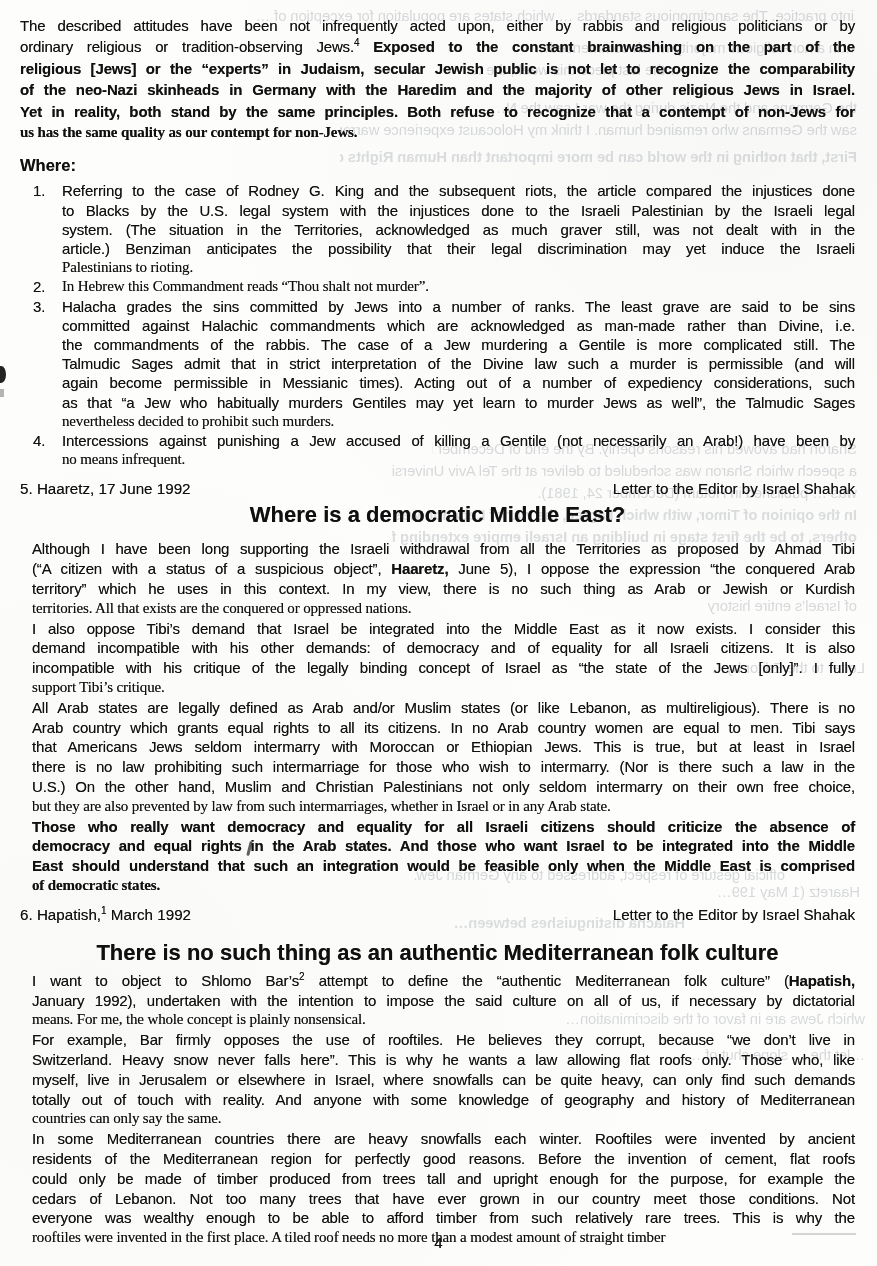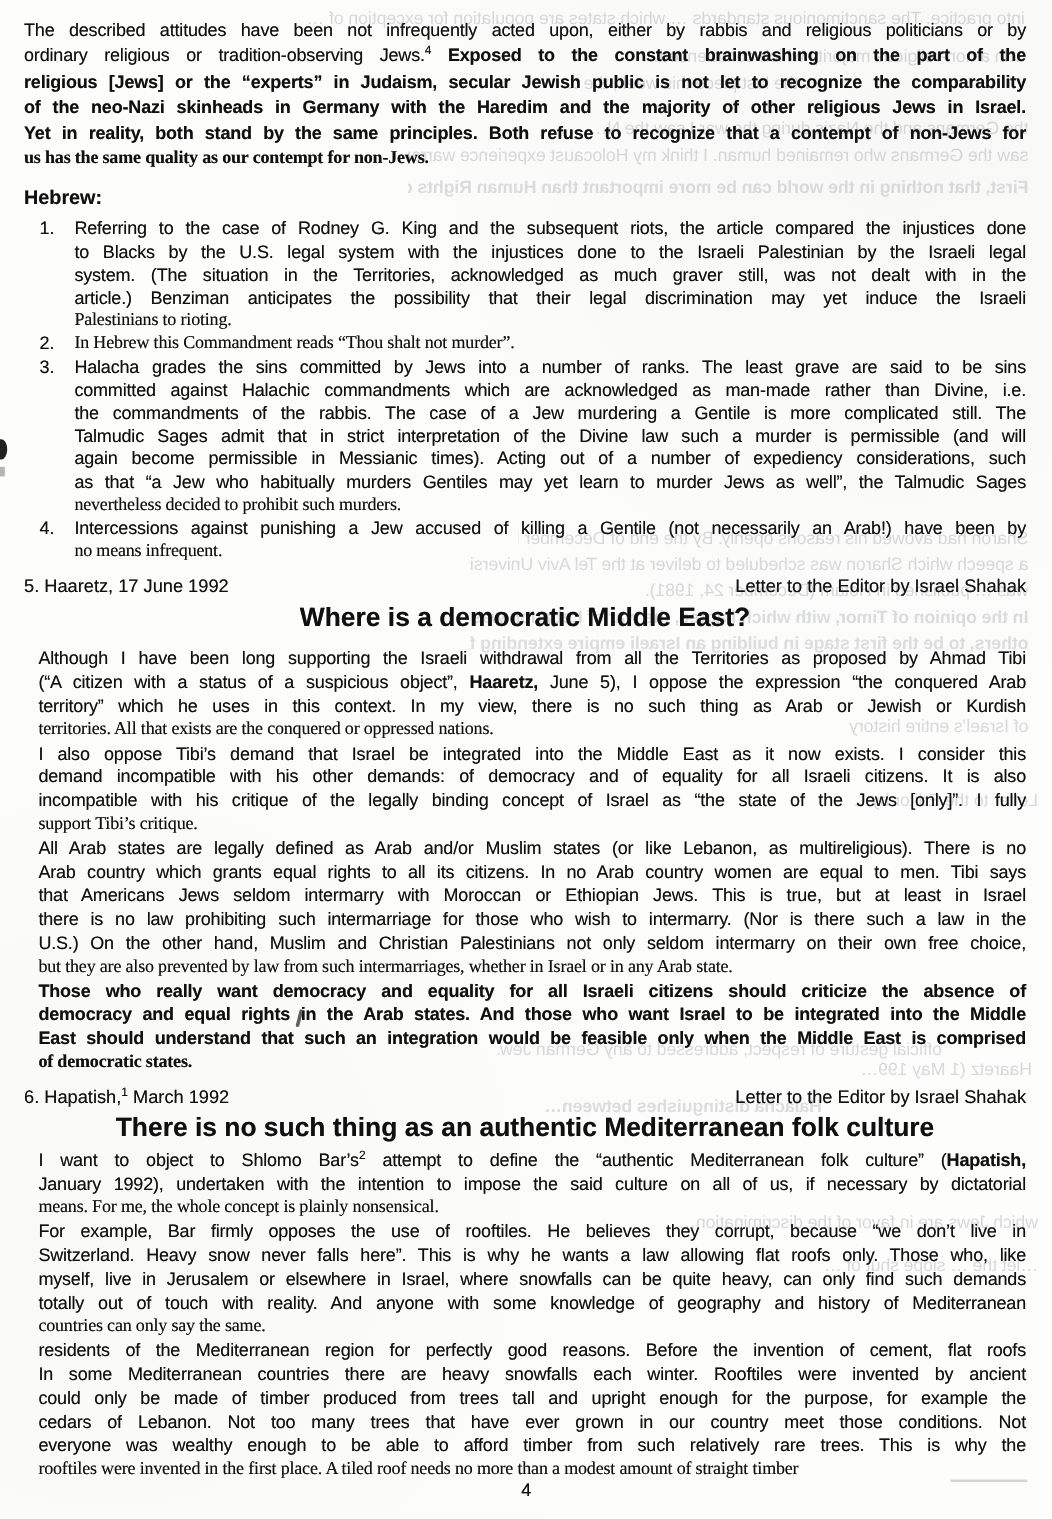--- a/index.html
+++ b/index.html
@@ -32,21 +32,21 @@
             text-shadow:0 0 .4px rgba(0,0,0,.55);}
   .note-lines{flex:1;}
   .note-lines .ln{line-height:19.2px;}
   .src-row{display:flex;justify-content:space-between;font-size:15.2px;line-height:21px;
            text-shadow:0 0 .4px rgba(0,0,0,.55);}
   .src-row.first{margin-top:9px;}
   .src-row.second{margin-top:8px;text-align:center;}
   .sec-heading{text-align:center;font-weight:bold;font-size:22px;line-height:24px;
                text-shadow:0 0 .4px rgba(0,0,0,.6);}
   .sec-heading.h1{margin-top:4px;}
-  .sec-heading.h2{margin-top:3px;}
+  .sec-heading.h2{margin-top:16px;}
   .sec-body{margin-top:12px;}
   .sec-body.s2{margin-top:6px;}
   .sec-body .ln{line-height:19.8px;margin-left:12px;}
   .footer{position:absolute;left:0;right:0;top:1234px;text-align:center;font-size:15px;
           z-index:2;text-shadow:0 0 .5px rgba(0,0,0,.7);}
   
   .artifact{position:absolute;z-index:3;}
   .edge-mark1{left:-2px;top:366px;width:8px;height:17px;background:#232323;
               border-radius:0 60% 60% 0/0 50% 50% 0;}
   .edge-mark2{left:0;top:389px;width:4px;height:8px;background:#7a7a7a;opacity:.55;}
@@ -81,21 +81,21 @@
 
   <div class="content">
     <div class="para" id="intro">
         <div class="ln">The described attitudes have been not infrequently acted upon, either by rabbis and religious politicians or by</div>
         <div class="ln">ordinary religious or tradition-observing Jews.<sup>4</sup> <b>Exposed to the constant brainwashing on the part of the</b></div>
         <div class="ln"><b>religious [Jews] or the “experts” in Judaism, secular Jewish public is not let to recognize the comparability</b></div>
         <div class="ln"><b>of the neo-Nazi skinheads in Germany with the Haredim and the majority of other religious Jews in Israel.</b></div>
         <div class="ln"><b>Yet in reality, both stand by the same principles. Both refuse to recognize that a contempt of non-Jews for</b></div>
         <div class="ln"><b>us has the same quality as our contempt for non-Jews.</b></div>
       </div>
-    <div class="notes-heading">Hebrew:</div>
+    <div class="notes-heading">Where:</div>
     <div id="notes-list">
         <div class="note-item">
           <div class="note-num">1.</div>
           <div class="note-lines para">
             <div class="ln">Referring to the case of Rodney G. King and the subsequent riots, the article compared the injustices done</div>
             <div class="ln">to Blacks by the U.S. legal system with the injustices done to the Israeli Palestinian by the Israeli legal</div>
             <div class="ln">system. (The situation in the Territories, acknowledged as much graver still, was not dealt with in the</div>
             <div class="ln">article.) Benziman anticipates the possibility that their legal discrimination may yet induce the Israeli</div>
             <div class="ln">Palestinians to rioting.</div>
           </div>
@@ -172,22 +172,22 @@
             <div class="ln">means. For me, the whole concept is plainly nonsensical.</div>
           </div>
           <div class="para">
             <div class="ln">For example, Bar firmly opposes the use of rooftiles. He believes they corrupt, because “we don’t live in</div>
             <div class="ln">Switzerland. Heavy snow never falls here”. This is why he wants a law allowing flat roofs only. Those who, like</div>
             <div class="ln">myself, live in Jerusalem or elsewhere in Israel, where snowfalls can be quite heavy, can only find such demands</div>
             <div class="ln">totally out of touch with reality. And anyone with some knowledge of geography and history of Mediterranean</div>
             <div class="ln">countries can only say the same.</div>
           </div>
           <div class="para">
+            <div class="ln">In some Mediterranean countries there are heavy snowfalls each winter. Rooftiles were invented by ancient</div>
             <div class="ln">residents of the Mediterranean region for perfectly good reasons. Before the invention of cement, flat roofs</div>
-            <div class="ln">In some Mediterranean countries there are heavy snowfalls each winter. Rooftiles were invented by ancient</div>
             <div class="ln">could only be made of timber produced from trees tall and upright enough for the purpose, for example the</div>
             <div class="ln">cedars of Lebanon. Not too many trees that have ever grown in our country meet those conditions. Not</div>
             <div class="ln">everyone was wealthy enough to be able to afford timber from such relatively rare trees. This is why the</div>
             <div class="ln">rooftiles were invented in the first place. A tiled roof needs no more than a modest amount of straight timber</div>
           </div>
         </div>
       </div>
   </div>
 
   <div class="footer">4</div>

